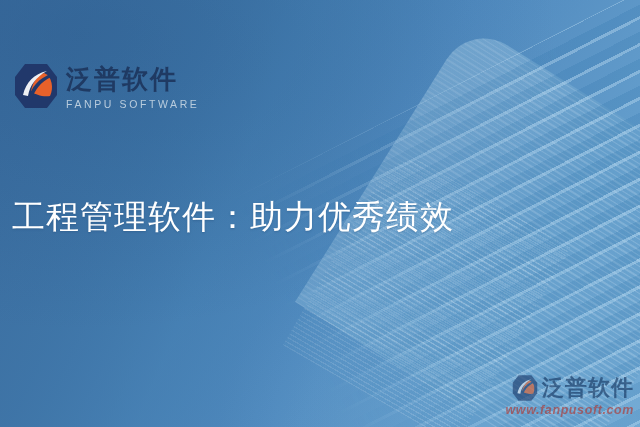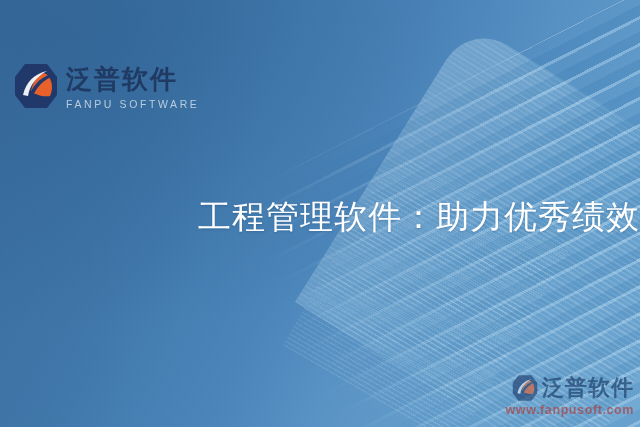--- a/index.html
+++ b/index.html
@@ -152,24 +152,24 @@
     color: #b9ccdd;
     letter-spacing: 2.6px;
     line-height: 15px;
     margin-top: 3px;
     white-space: nowrap;
   }
 
   
   .headline {
     position: absolute;
-    left: 0;
+    left: 12px;
     right: 0;
     top: 196px;
-    text-align: right;
+    text-align: left;
     font-family: "DejaVu Serif", "Liberation Serif", serif;
     font-size: 33px;
     font-weight: 400;
     color: #ffffff;
     letter-spacing: 1px;
     line-height: 42px;
     white-space: nowrap;
     text-shadow: 0 1px 2px rgba(25,60,100,0.28);
   }
 
@@ -205,20 +205,21 @@
   .wm-url {
     font-family: "Liberation Sans", sans-serif;
     font-size: 12.5px;
     font-weight: 700;
     color: #b3342c;
     letter-spacing: 0.6px;
     line-height: 15px;
     margin-top: 1px;
     white-space: nowrap;
     text-align: right;
+    font-style: italic;
   }
 </style>
 </head>
 <body>
 
 <div id="banner">
 
   <div class="photo-wrap">
     <div class="tower-upper"></div>
     <div class="tower-upper-face"></div>

